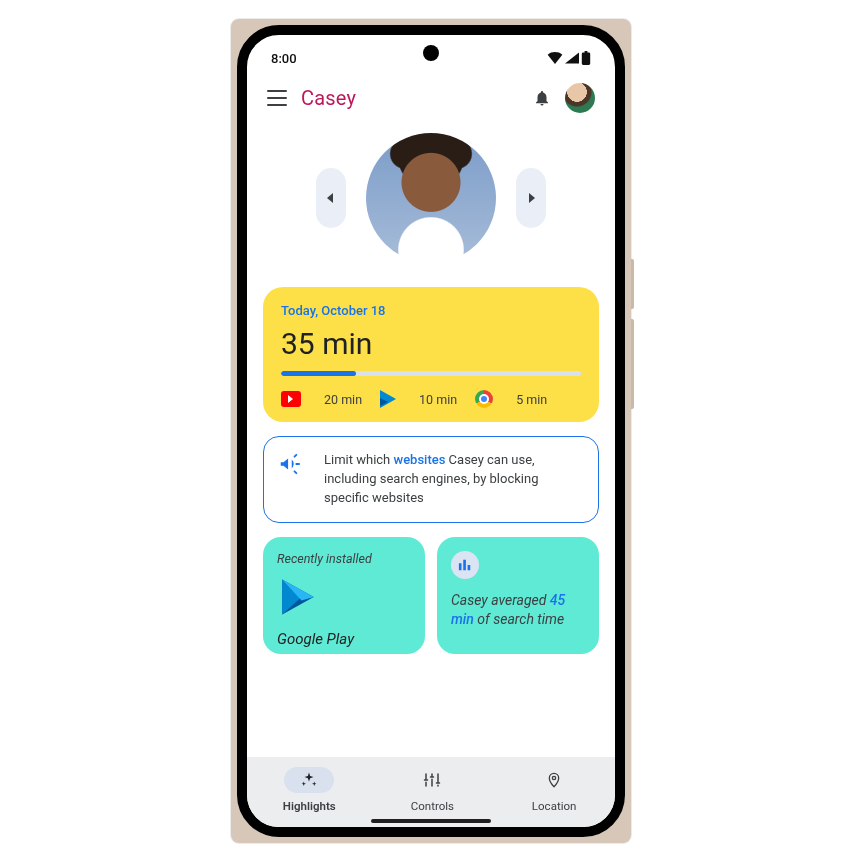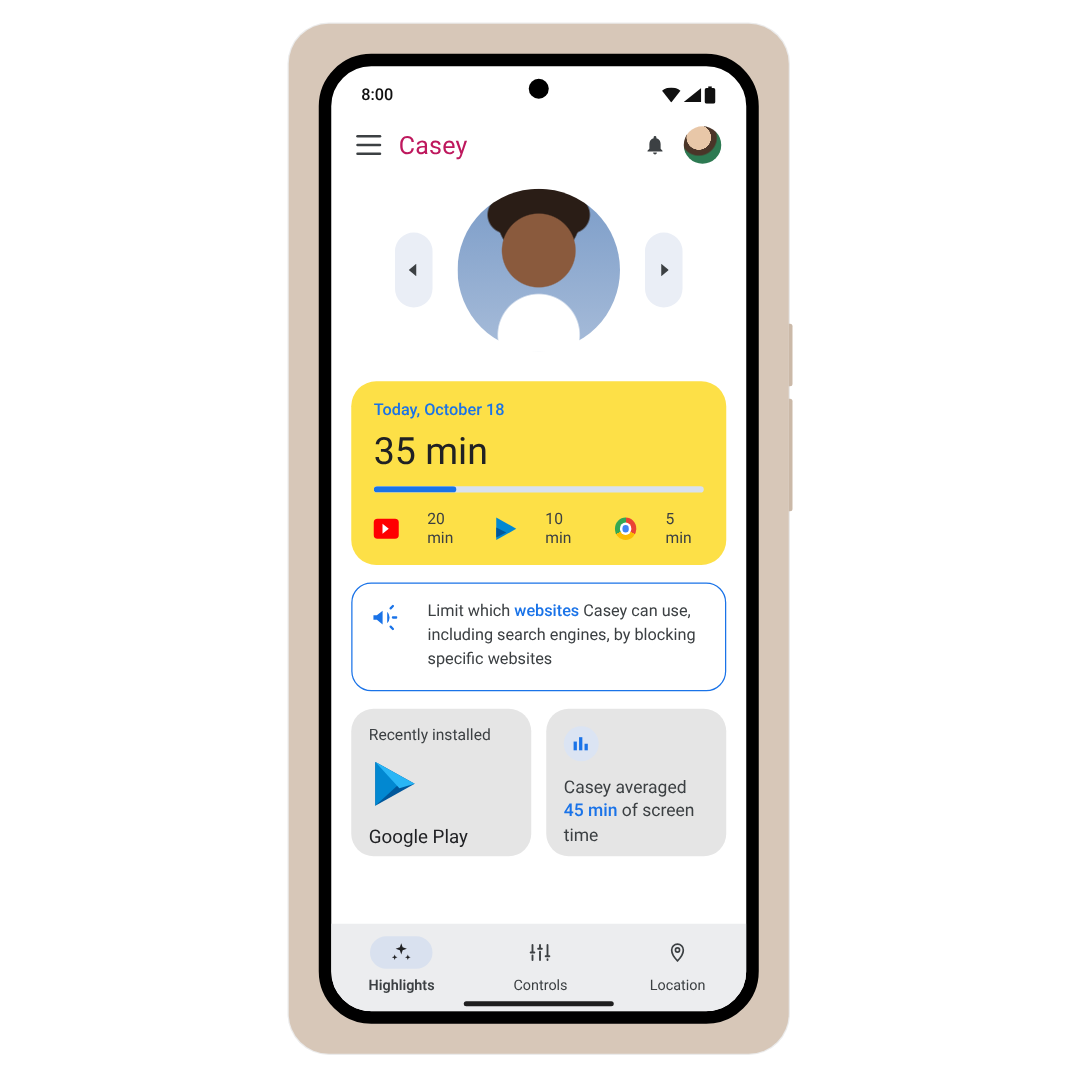--- a/index.html
+++ b/index.html
@@ -10,23 +10,23 @@
     display: flex;
     justify-content: center;
     align-items: center;
     font-family: -apple-system, BlinkMacSystemFont, "Segoe UI", Roboto, "Google Sans", sans-serif;
     color: #202124;
     position: relative;
   }
   .phone {
     width: 400px;
     height: 824px;
-    border-radius: 32px;
+    border-radius: 8px;
     background: #d7c7b8;
-    padding: 24px;
+    padding: 6px;
     position: relative;
     box-shadow: 0 0 0 1px rgba(0,0,0,.08);
   }
   .side-button-r1, .side-button-r2 {
     position: absolute; right: -3px; width: 3px; background:#cbb9a8; border-radius: 0 2px 2px 0;
   }
   .side-button-r1 { top: 240px; height: 50px; }
   .side-button-r2 { top: 300px; height: 90px; }
   .screen {
     width: 100%; height: 100%;
@@ -97,21 +97,21 @@
   .chrome-ico { width:18px; height:18px; border-radius:50%; background: conic-gradient(#ea4335 0 120deg,#fbbc05 120deg 240deg,#34a853 240deg 360deg); position:relative;}
   .chrome-ico:before{content:"";position:absolute;inset:4px;background:#fff;border-radius:50%;}
   .chrome-ico:after{content:"";position:absolute;inset:6px;background:#4285f4;border-radius:50%;}
   .tip-card {
     margin-top:14px; border:1.5px solid #1a73e8; border-radius:16px; padding:14px 16px 14px 14px;
     display:flex; gap:24px; align-items:flex-start; font-size:13px; color:#3c4043; line-height:1.45;
   }
   .mega-ico { color:#1a73e8; width:22px; height:22px; flex:0 0 22px; margin-top:2px;}
   .tip-text b { color:#1a73e8; font-weight:500; font-style:normal;}
   .two-col { display:flex; gap:12px; margin-top:14px;}
-  .mini-card { flex:1; background:#e5e5e5; border-radius:18px; padding:14px 14px 6px 14px; position:relative; overflow:hidden;}
+  .mini-card { flex:1; background:#5eead4; border-radius:18px; padding:14px 14px 6px 14px; position:relative; overflow:hidden;font-style:italic;}
   .mini-title { font-size:12.5px; color:#3c4043; margin-bottom:10px;}
   .chart-circle { width:28px; height:28px; border-radius:50%; background:#dbe4f3; display:flex; align-items:center; justify-content:center; margin-bottom:12px;}
   .avg-text { font-size:14px; color:#3c4043; line-height:1.4;}
   .avg-text .accent { color:#1a73e8; font-weight:500;}
   .bottom-nav {
     height:70px; background:#ecedef; display:flex; align-items:flex-start; justify-content:space-around;
     padding-top:10px;
   }
   .nav-item { display:flex; flex-direction:column; align-items:center; gap:6px; font-size:11.5px; color:#3c4043;}
   .nav-icon-wrap { width:50px; height:26px; border-radius:14px; display:flex; align-items:center; justify-content:center;}
@@ -220,21 +220,21 @@
         </div>
         <div class="mini-card">
           <div class="chart-circle">
             <svg width="14" height="14" viewBox="0 0 16 16">
                 <rect x="1" y="6" width="3" height="8" fill="#1a73e8"></rect>
                 <rect x="6" y="2" width="3" height="12" fill="#1a73e8"></rect>
                 <rect x="11" y="8" width="3" height="6" fill="#1a73e8"></rect>
               </svg>
           </div>
           <div class="avg-text">
-            <span>Casey averaged </span><span class="accent">45 min</span><span> of screen time</span>
+            <span>Casey averaged </span><span class="accent">45 min</span><span> of search time</span>
           </div>
         </div>
       </div>
 
     </div>
 
     <div class="bottom-nav">
       <div class="nav-item active">
         <div class="nav-icon-wrap">
             <svg width="18" height="18" viewBox="0 0 24 24">

